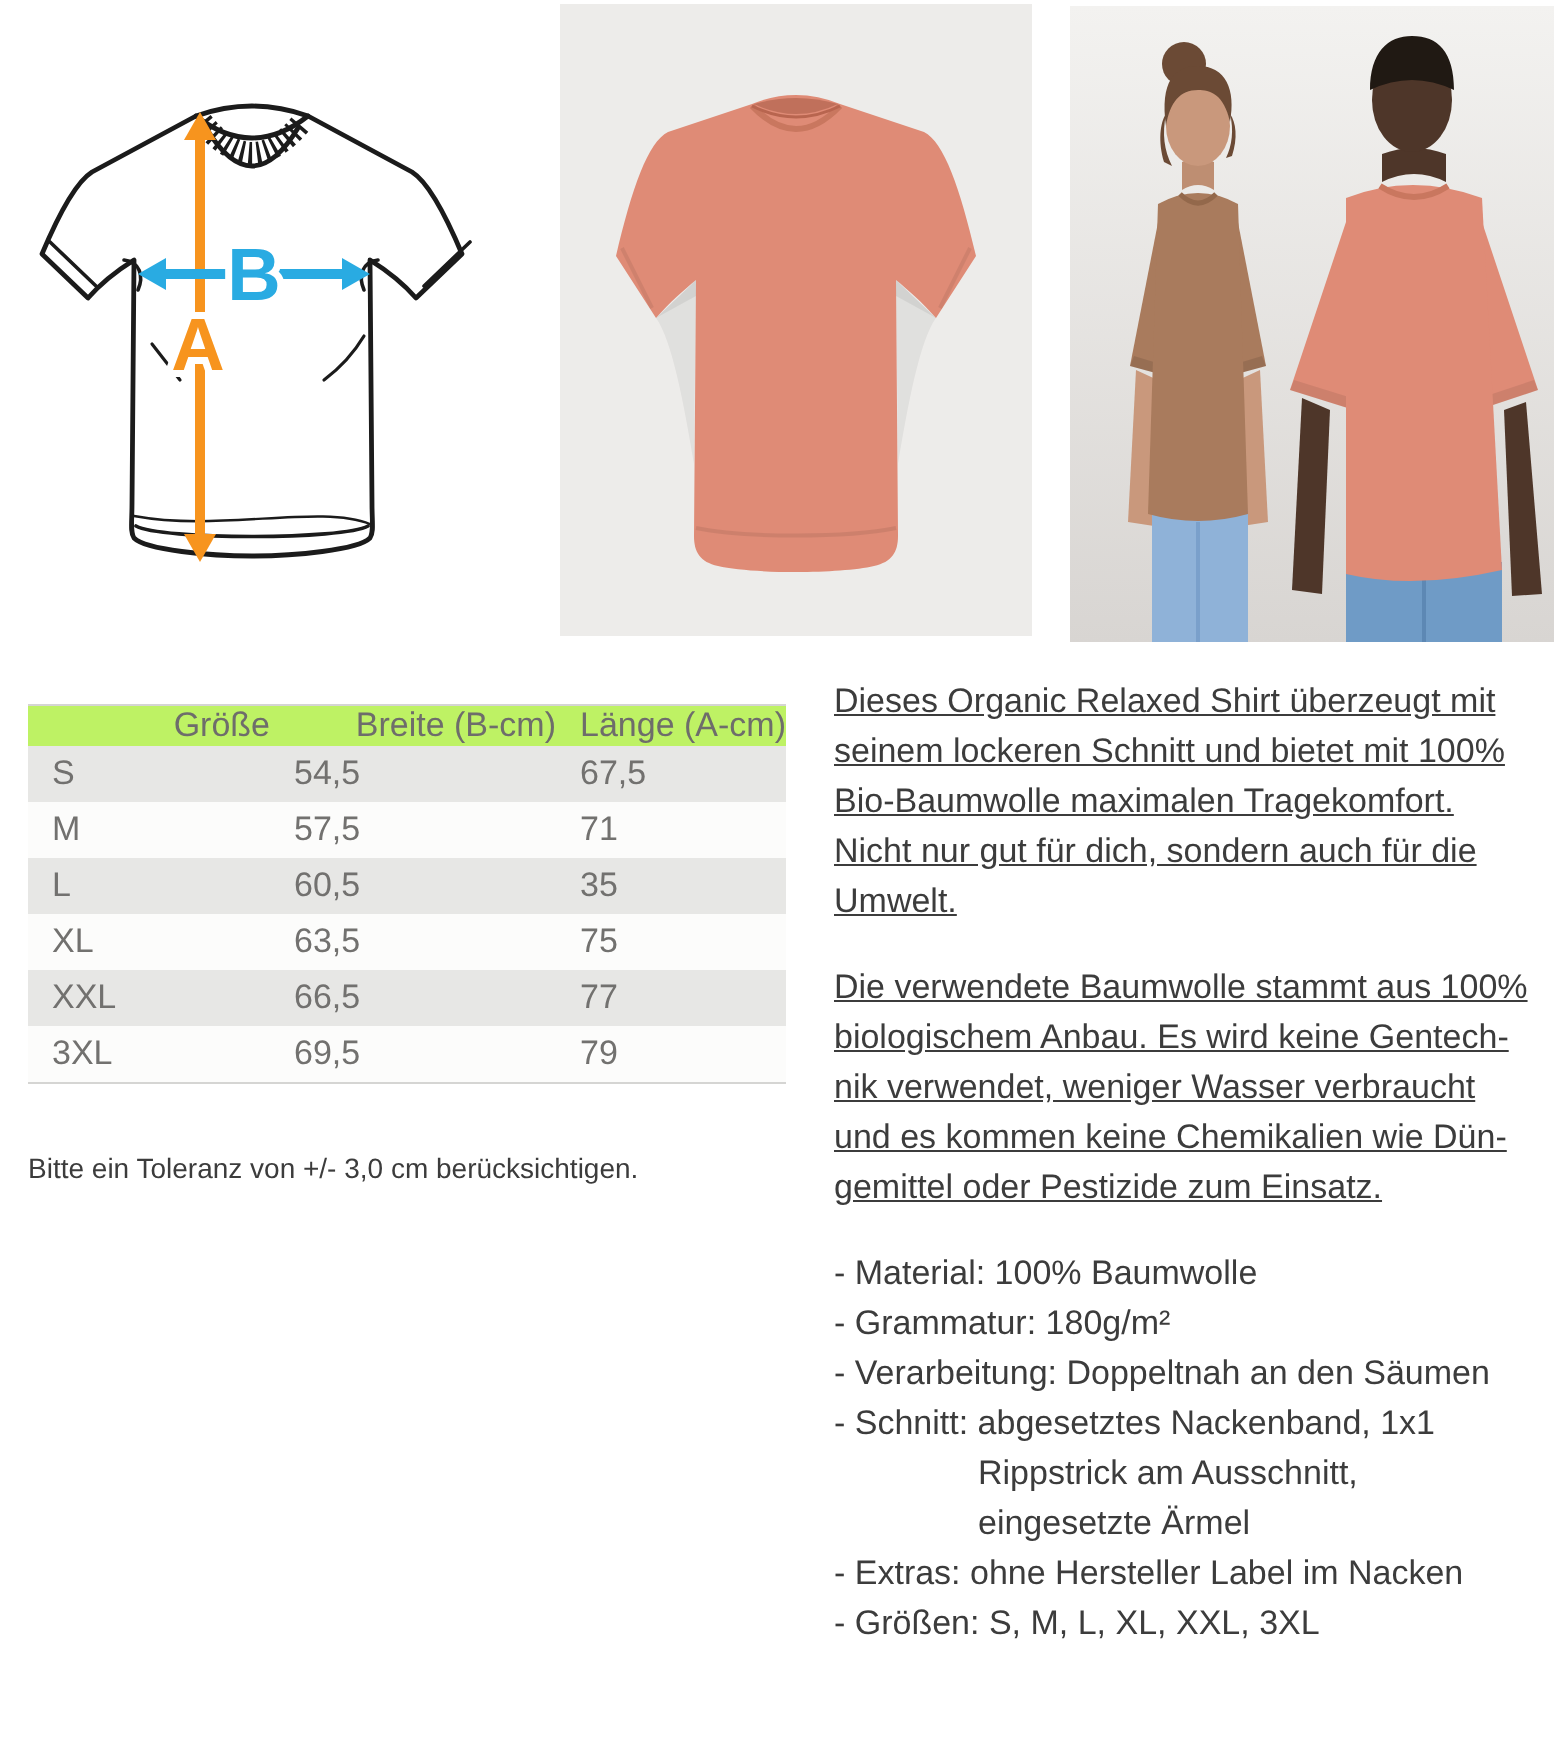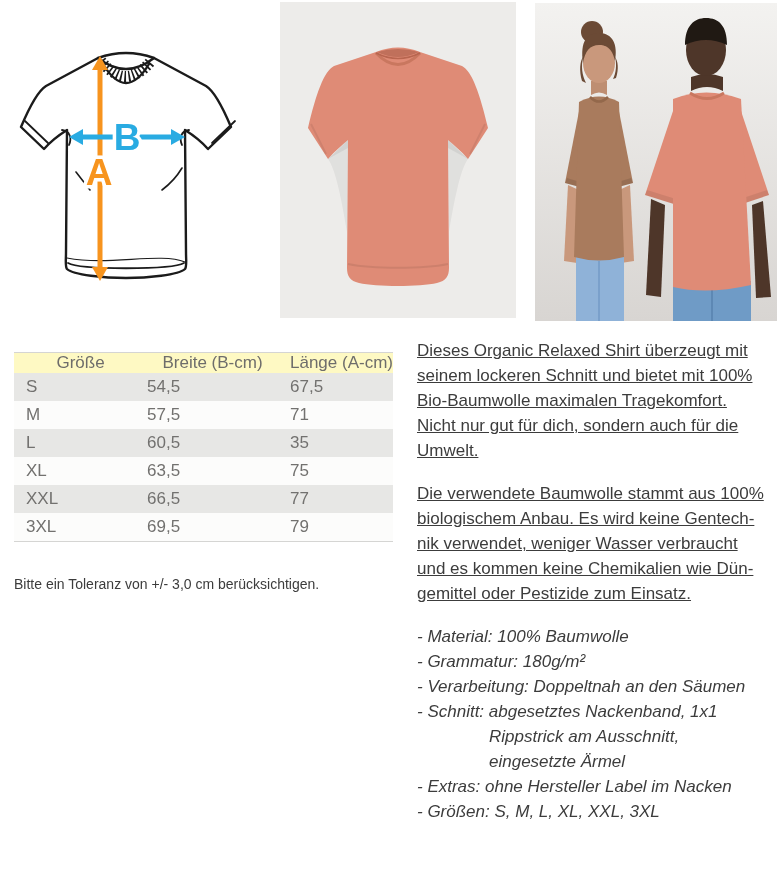--- a/index.html
+++ b/index.html
@@ -25,37 +25,37 @@
   #models{left:535px;top:3px;width:242px;height:318px;}
   figure svg{display:block;width:100%;height:100%;}
 
   .size-table{
     position:absolute;left:14px;top:352px;width:379px;
     border-collapse:collapse;table-layout:fixed;
     font-size:17px;color:var(--table_text);
   }
   .size-table col.c1{width:121px;} .size-table col.c2{width:143px;} .size-table col.c3{width:115px;}
   .size-table th{
-    font-weight:400;text-align:center;height:19px;padding-left:12px;
-    border-top:1px solid var(--table_border);background:#fef9c3;color:#6E6D6B;
+    font-weight:400;text-align:right;height:19px;padding-left:12px;
+    border-top:1px solid var(--table_border);background:#bef264;color:#6E6D6B;
   }
   .size-table td{height:28px;padding-left:12px;}
   .size-table tbody tr:nth-child(odd){background:var(--table_row_gray);}
   .size-table tbody tr:nth-child(even){background:var(--table_row_white);}
   .size-table tbody tr:last-child td{border-bottom:1px solid var(--table_border);}
 
   .tolerance-note{
     position:absolute;left:14px;top:576px;font-size:14px;white-space:pre;
   }
   .description{
     position:absolute;left:417px;top:338px;width:356px;
     font-size:17px;line-height:25px;
   }
   .description .para{white-space:pre;margin-bottom:18px;text-decoration:underline;}
-  .spec-line{white-space:pre;font-style:italic;}
+  .spec-line{white-space:pre;}
   .spec-line.indent{padding-left:72px;}
 
   .dim-label{
     font-family:"Liberation Sans",sans-serif;font-weight:bold;font-size:37px;
     paint-order:stroke;stroke:#ffffff;stroke-width:7px;stroke-linejoin:round;
   }
 </style>
 </head>
 <body>
 

